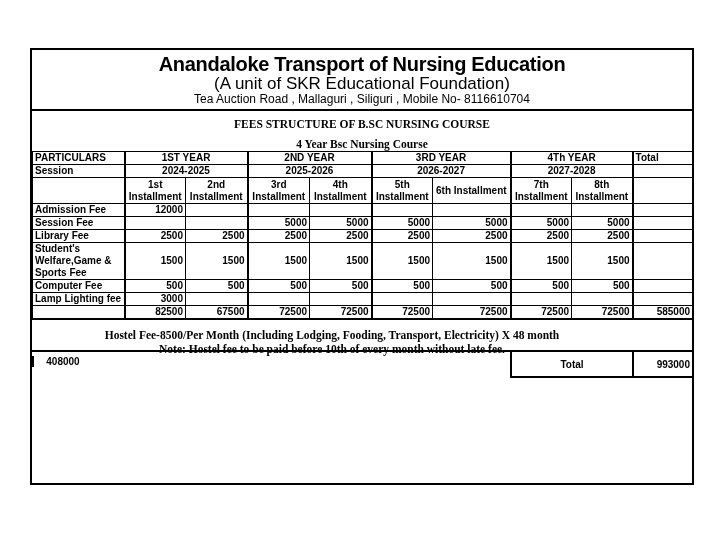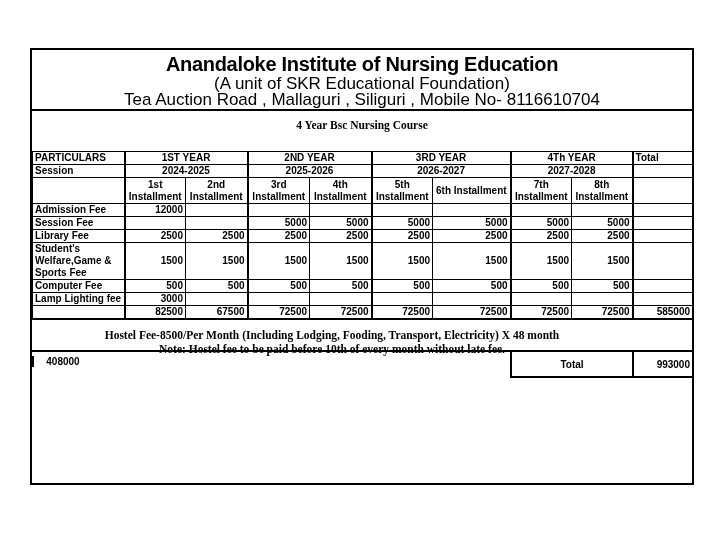--- a/index.html
+++ b/index.html
@@ -22,21 +22,21 @@
   .letterhead {
     height: 61px;
     box-sizing: border-box;
     border-bottom: 2px solid #000;
     text-align: center;
     padding-top: 2px;
     overflow: hidden;
   }
   .title    { font-size: 20px; font-weight: bold; line-height: 24px; letter-spacing: -0.3px; }
   .subtitle { font-size: 17px; line-height: 16px; }
-  .address  { font-size: 17px; line-height: 15px; }
+  .address  { font-size: 12px; line-height: 15px; }
   
   .course-head {
     height: 40px;
     box-sizing: border-box;
     text-align: center;
     font-family: "Liberation Serif", serif;
     font-weight: bold;
   }
   .ch1 { font-size: 11.5px; padding-top: 7px; }
   .ch2 { font-size: 11.5px; padding-top: 8px; }
@@ -111,26 +111,27 @@
     font-size: 10px; font-weight: bold;
   }
   .doc-footer-space { flex: 1; }
 </style>
 </head>
 <body>
 
 <div class="document">
 
   <div class="letterhead">
-    <div class="title">Anandaloke Institute of Nursing Education</div>
+    <div class="title">Anandaloke Transport of Nursing Education</div>
     <div class="subtitle">(A unit of SKR Educational Foundation)</div>
     <div class="address">Tea Auction Road , Mallaguri , Siliguri , Mobile No- 8116610704</div>
   </div>
 
   <div class="course-head">
+    <div class="ch1">FEES STRUCTURE OF B.SC NURSING COURSE</div>
     <div class="ch2">4 Year Bsc Nursing Course</div>
   </div>
 
   <table class="fees">
     <colgroup>
       <col style="width:92px">
         <col style="width:61px">
         <col style="width:62px">
       <col style="width:62px">
         <col style="width:62px">

